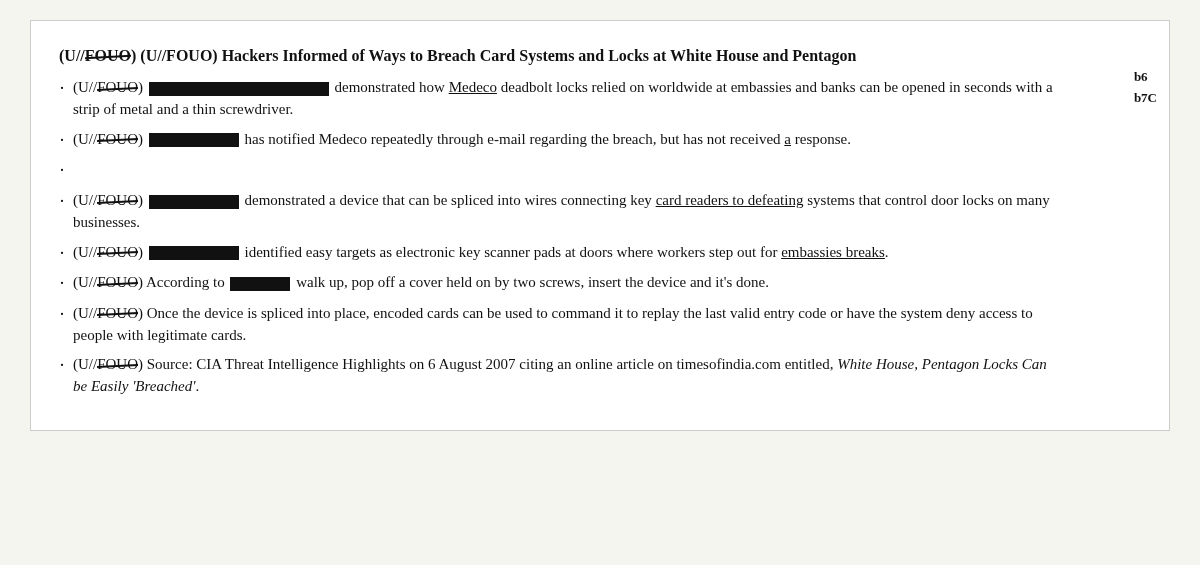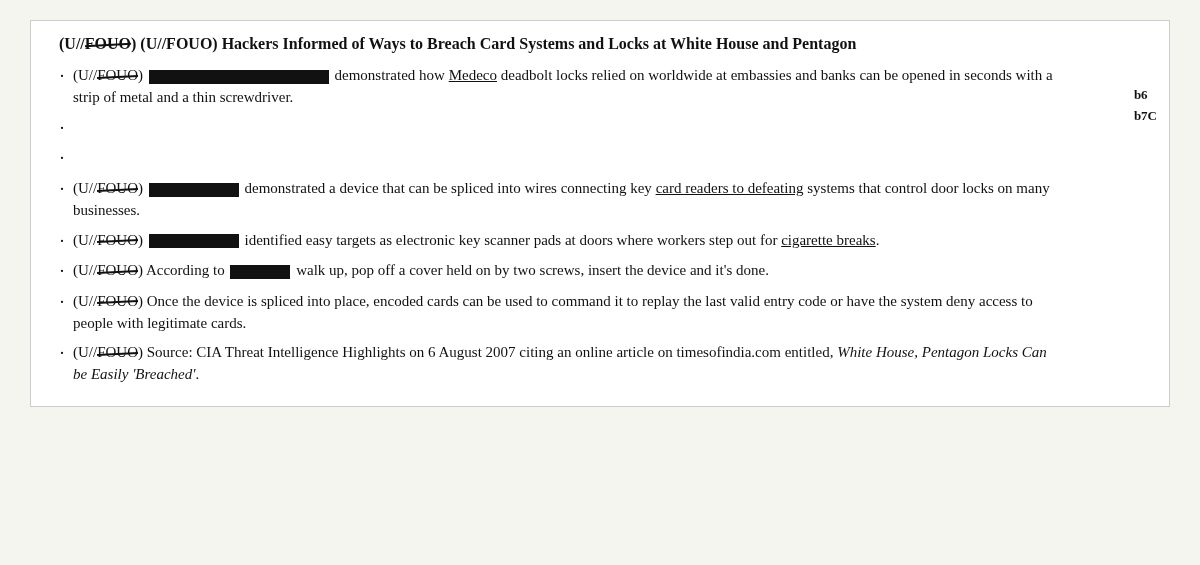--- a/index.html
+++ b/index.html
@@ -14,37 +14,37 @@
       font-size: 15px;
       color: #111;
       padding: 20px 30px;
       width: 1200px;
       min-height: 565px;
     }
 
     .page-container {
       background: #fff;
       border: 1px solid #ccc;
-      padding: 12px 28px;
+      padding: 24px 28px;
       position: relative;
       max-width: 1160px;
       margin: 0 auto;
     }
 
     .header-title {
       font-weight: bold;
       font-size: 16px;
       margin-bottom: 10px;
       line-height: 1.4;
     }
 
     .side-labels {
       position: absolute;
       right: 12px;
-      top: 64px;
+      top: 46px;
       font-size: 13px;
       line-height: 1.6;
       font-weight: bold;
     }
 
     .bullet-list {
       list-style: none;
       padding: 0;
       margin: 0;
     }
@@ -139,41 +139,46 @@
       <span class="bullet-dot">·</span>
       <span class="bullet-content">
         <span class="fouo-tag">(U//<span class="inner">FOUO</span>)</span>
         <span class="redacted redacted-wide"></span>
         demonstrated how <span class="underline-text">Medeco</span> deadbolt locks relied on worldwide at embassies and banks can be opened in seconds with a strip of metal and a thin screwdriver.
       </span>
     </li>
 
     <li>
       <span class="bullet-dot">·</span>
+      <span class="bullet-content">
+        <span class="fouo-tag">(U//<span class="inner">FOUO</span>)</span>
+        <span class="redacted redacted-medium"></span>
+        has notified Medeco repeatedly through e-mail regarding the breach, but has not received <span class="underline-text">a</span> response.
+      </span>
     </li>
 
     <li>
       <span class="bullet-dot">·</span>
     </li>
 
     <li>
       <span class="bullet-dot">·</span>
       <span class="bullet-content">
         <span class="fouo-tag">(U//<span class="inner">FOUO</span>)</span>
         <span class="redacted redacted-medium"></span>
         demonstrated a device that can be spliced into wires connecting key <span class="underline-text">card readers to defeating</span> systems that control door locks on many businesses.
       </span>
     </li>
 
     <li>
       <span class="bullet-dot">·</span>
       <span class="bullet-content">
         <span class="fouo-tag">(U//<span class="inner">FOUO</span>)</span>
         <span class="redacted redacted-medium"></span>
-        identified easy targets as electronic key scanner pads at doors where workers step out for <span class="underline-text">cigarette breaks</span>.
+        identified easy targets as electronic key scanner pads at doors where workers step out for <span class="underline-text">embassies breaks</span>.
       </span>
     </li>
 
     <li>
       <span class="bullet-dot">·</span>
       <span class="bullet-content">
         <span class="fouo-tag">(U//<span class="inner">FOUO</span>)</span> According to
         <span class="redacted redacted-xshort"></span>
         walk up, pop off a cover held on by two screws, insert the device and it's done.
       </span>

